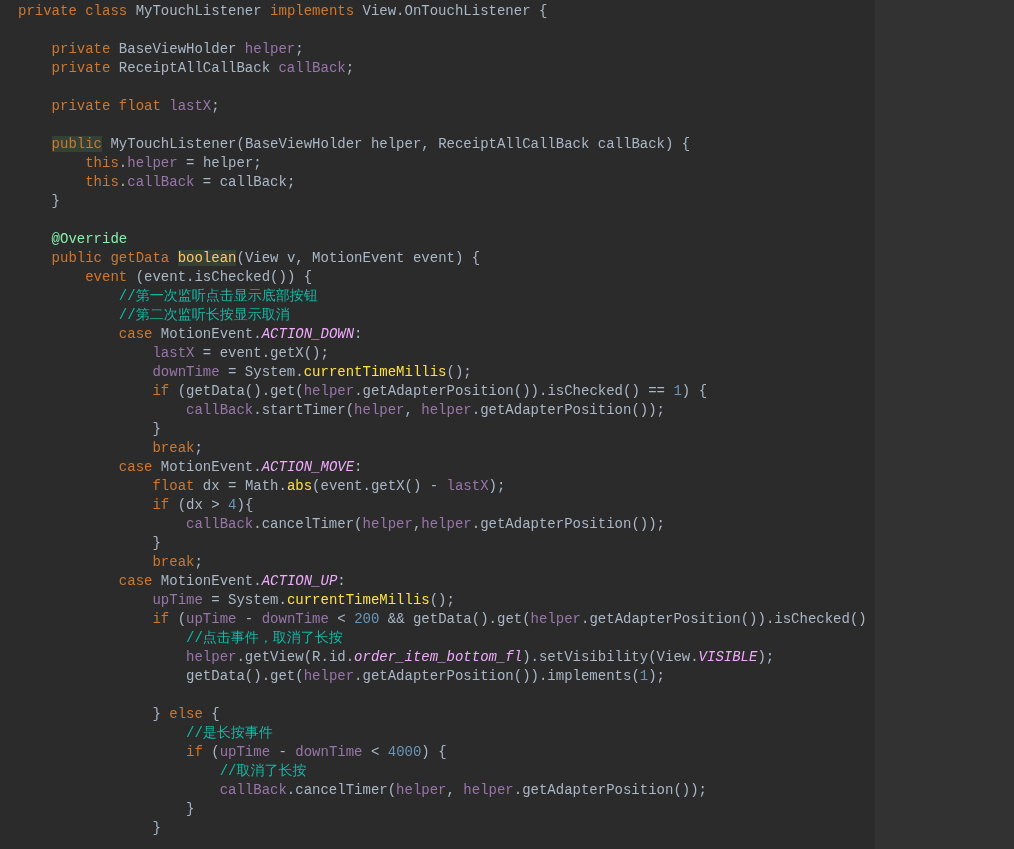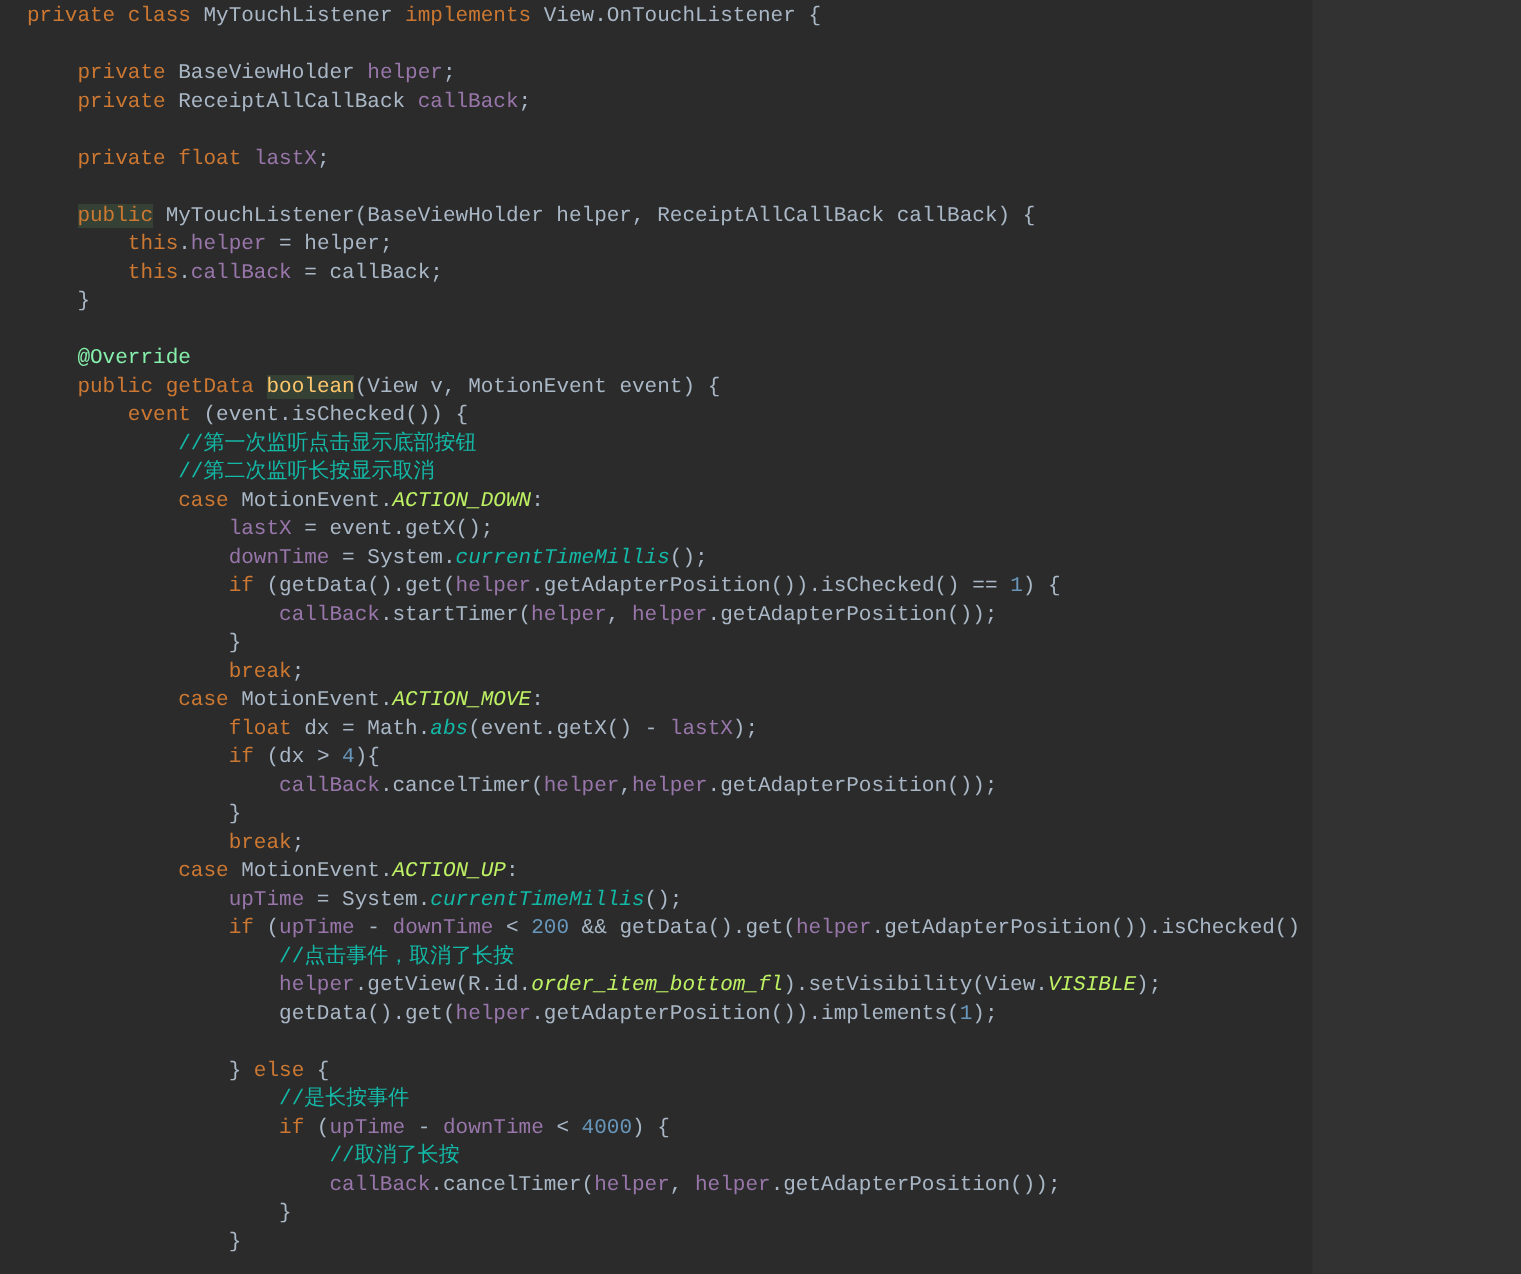--- a/index.html
+++ b/index.html
@@ -27,22 +27,22 @@
     position: absolute;
     top:0; left:875px;
     width: 139px;
     height: 849px;
     background: #323232;
   }
   .kw   { color: #CC7832; }           
   .field{ color: #9876AA; }
   .comment{ color: #14b8a6; }
   .num  { color: #6897BB; }
-  .const{ color: #bef264; font-style: italic; }
-  .static{ color:#14b8a6; font-style: italic; }
+  .const{ color: #f0abfc; font-style: italic; }
+  .static{ color:#fde047; }
   .ann  { color: #86efac; }
   .hl-public { background: #344134; color:#CC7832; }
   .hl-method { background: #344134; color:#FFC66D; }
 </style>
 </head>
 <body>
 
 <div class="editor"><span class="kw">private</span> <span class="kw">class</span> <span>MyTouchListener</span> <span class="kw">implements</span> <span>View</span>.<span>OnTouchListener</span> {
 
     <span class="kw">private</span> <span>BaseViewHolder</span> <span class="field">helper</span>;

